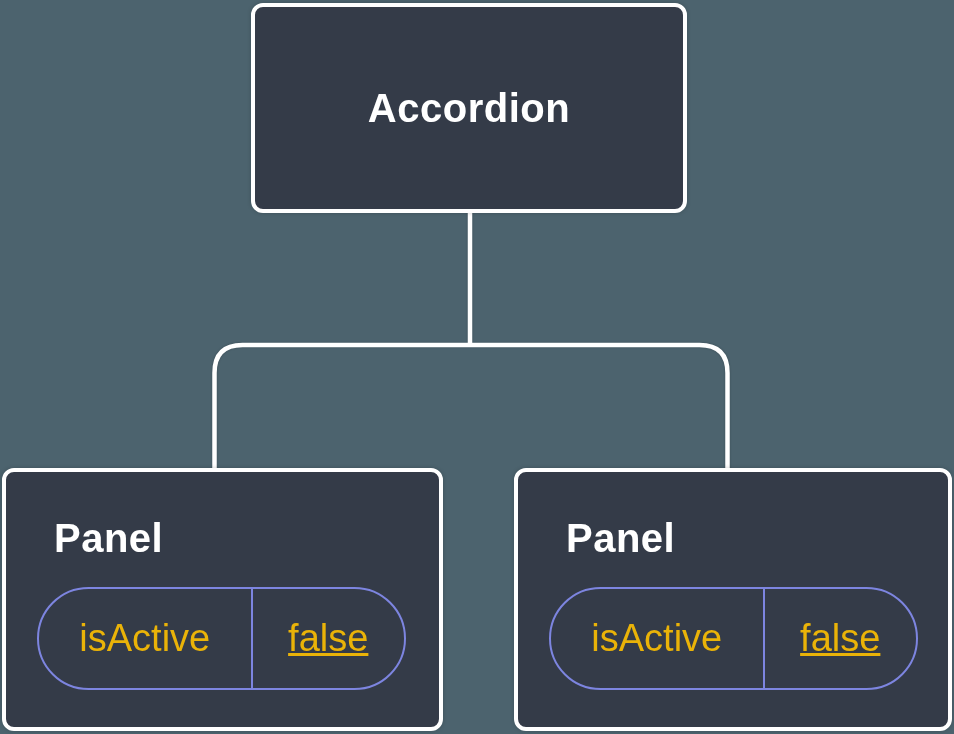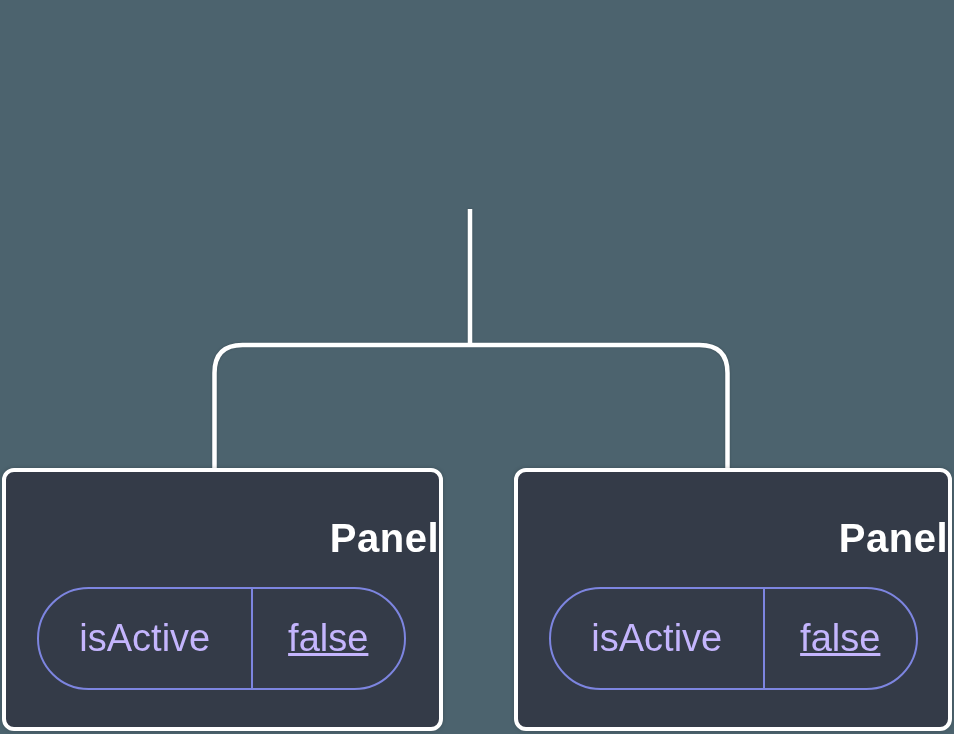--- a/index.html
+++ b/index.html
@@ -42,37 +42,38 @@
     letter-spacing: 0.5px;
     white-space: nowrap;
   }
   .panel { top: 468px; width: 441px; height: 263px; }
   .panel-left  { left: 2px;  }
   .panel-right { left: 514px; width: 438px; }
   .panel-label {
     position: absolute;
     left: 0; top: 44px;
     width: 100%;
-    text-align: right;
+    text-align: left;
+    padding-left: 48px;
   }
   .state-pill {
     position: absolute;
     left: 31px; top: 115px;
     width: 369px; height: 103px;
     box-sizing: border-box;
     border: 2.5px solid #7d85e0;
     border-radius: 60px;
     display: flex;
     overflow: hidden;
   }
   .state-cell {
     display: flex;
     align-items: center;
     justify-content: center;
-    color: #c4b5fd;
+    color: #eab308;
     font-size: 38px;
     font-weight: 400;
     white-space: nowrap;
   }
   .state-key {
     width: 58.5%;
     border-right: 2.5px solid #7d85e0;
     box-sizing: border-box;
   }
   .state-value { flex: 1; text-decoration: underline; }
@@ -80,20 +81,23 @@
 </head>
 <body>
 
 <div class="canvas">
 
   <svg class="connectors" viewBox="0 0 954 734" xmlns="http://www.w3.org/2000/svg" aria-hidden="true">
     <path d="M 470 209 L 470 345" stroke="#ffffff" stroke-width="4.5" fill="none"></path>
     <path d="M 214.5 470 L 214.5 373 Q 214.5 345 242.5 345 L 699.5 345 Q 727.5 345 727.5 373 L 727.5 470" stroke="#ffffff" stroke-width="4.5" fill="none"></path>
   </svg>
 
+  <div class="node root-node">
+    <span class="node-label">Accordion</span>
+  </div>
 
   <div class="node panel panel-left">
     <div class="panel-label node-label">Panel</div>
     <div class="state-pill">
       <div class="state-cell state-key">isActive</div>
       <div class="state-cell state-value">false</div>
     </div>
   </div>
 
   <div class="node panel panel-right">

